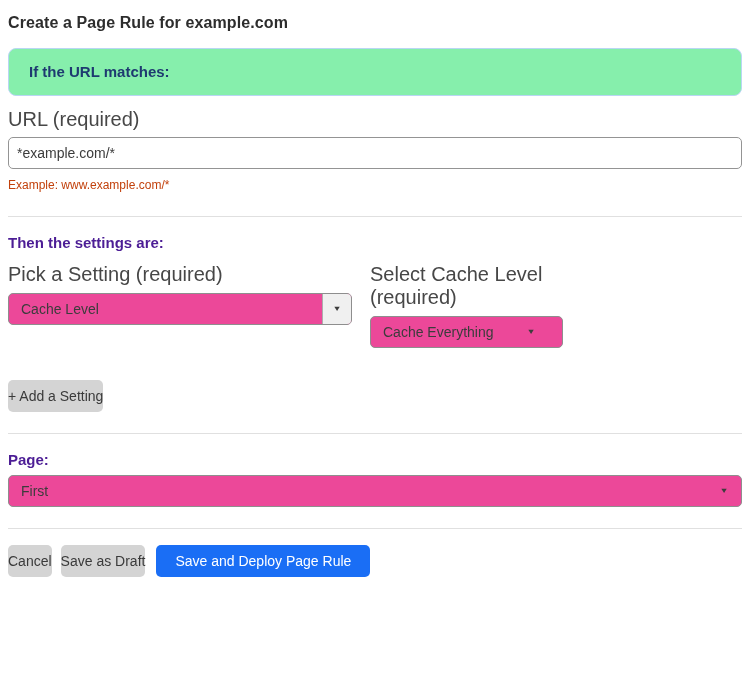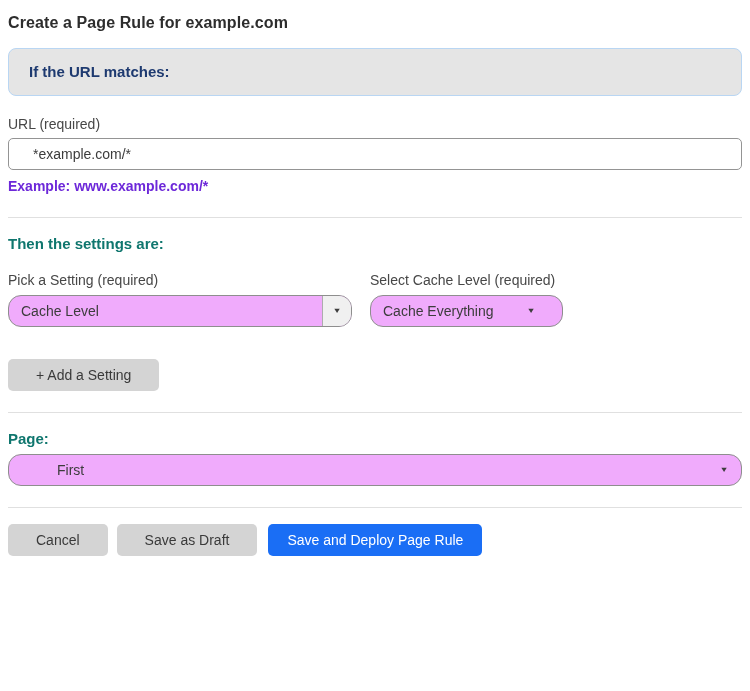--- a/index.html
+++ b/index.html
@@ -11,78 +11,77 @@
   }
   .page-title {
     font-size: 16px;
     font-weight: bold;
     color: #2d2d2d;
     margin-top: 6px;
     letter-spacing: 0.1px;
   }
   .info-box {
     margin-top: 16px;
-    background: #e5e5e5;
+    background: #86efac;
     border: 1px solid #b9d6f3;
     border-radius: 8px;
     padding: 11px 20px 12px 20px;
     color: #1e3a70;
     font-size: 15px;
     line-height: 23px;
   }
   .info-heading { font-weight: bold; }
   .info-link { color: #2268d3; text-decoration: underline; cursor: pointer; }
   .field-label {
     display: block;
-    font-size: 14px;
+    font-size: 20px;
     color: #474747;
-    margin-top: 20px;
+    margin-top: 12px;
   }
   .text-input {
     display: block;
     width: 100%;
     height: 32px;
     margin-top: 6px;
     border: 1px solid #949494;
     border-radius: 5px;
-    padding: 0 24px;
+    padding: 0 8px;
     font-size: 14px;
     color: #3c3c3c;
     font-family: inherit;
     background: #fff;
   }
   .helper {
-    font-size: 14px;
-    color: #6d28d9;
+    font-size: 12px;
+    color: #c2410c;
     margin-top: 6px;
     line-height: 20px;
-    font-weight: bold;
   }
   .divider {
     border: none;
     border-top: 1px solid #e0e0e0;
     margin-top: 21px;
   }
   .section-heading {
     font-size: 15px;
     font-weight: bold;
-    color: #0f766e;
+    color: #4c1d95;
     margin-top: 17px;
   }
   .settings-row { display: flex; }
   .setting-col-1 { width: 344px; }
   .setting-col-2 { width: 193px; margin-left: 18px; }
   .combo {
     display: flex;
     align-items: center;
     height: 32px;
     margin-top: 7px;
     border: 1px solid #8e8e8e;
-    border-radius: 13px;
-    background: #f0abfc;
+    border-radius: 5px;
+    background: #ec4899;
     font-size: 14px;
     color: #3c3c3c;
     cursor: pointer;
     overflow: hidden;
   }
   .combo-value { flex: 1; padding: 0 12px; white-space: nowrap; }
   .arrow {
     font-size: 8px;
     color: #3d3d3d;
     transform: scale(1.15, 0.95);
@@ -91,28 +90,28 @@
   .combo-arrow-box {
     width: 29px;
     align-self: stretch;
     display: flex;
     align-items: center;
     justify-content: center;
     background: #f0f0f0;
     border-left: 1px solid #adadad;
   }
   .combo-inline { padding-right: 27px; }
-  .combo-full { width: 100%; padding-right: 13px; padding-left: 36px; }
+  .combo-full { width: 100%; padding-right: 13px; }
   .btn {
     font-family: inherit;
     font-size: 14px;
     border: none;
     border-radius: 5px;
     height: 32px;
-    padding: 0 28px;
+    padding: 0 0;
     cursor: pointer;
   }
   .btn-secondary { background: #d4d4d4; color: #3a3a3a; }
   .btn-primary { background: #1a6ef5; color: #ffffff; padding: 0 19px; }
   .add-setting { margin-top: 32px; }
   .order-helper { margin-top: 7px; }
   .footer {
     display: flex;
     gap: 9px;
     margin-top: 16px;

